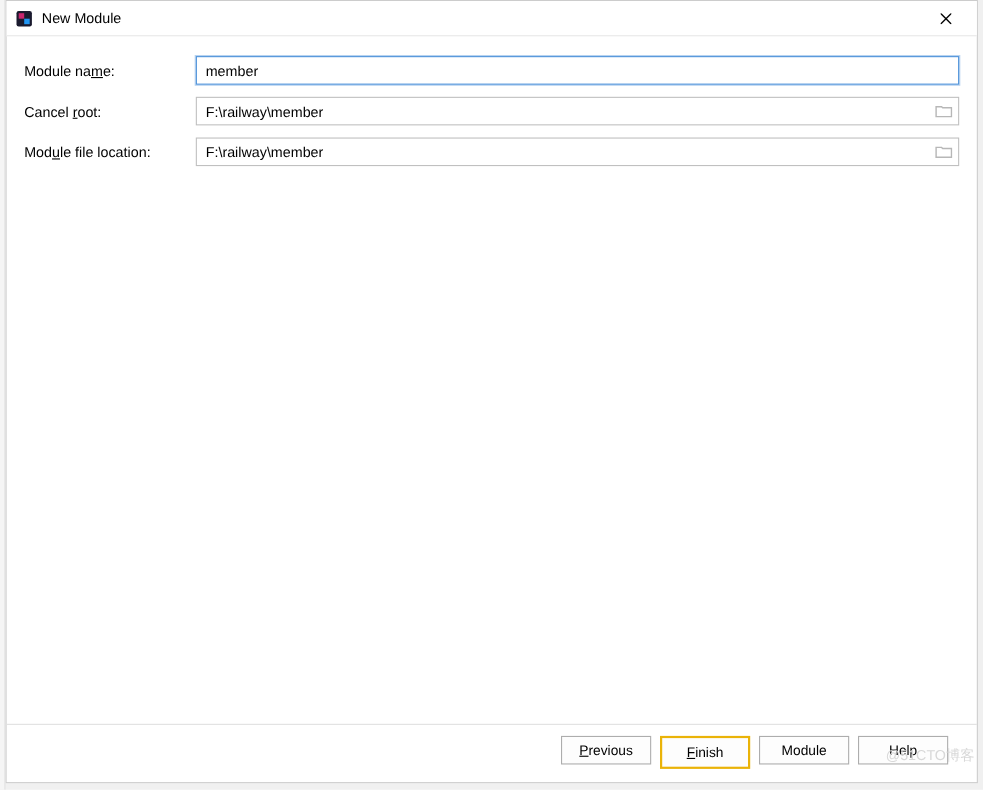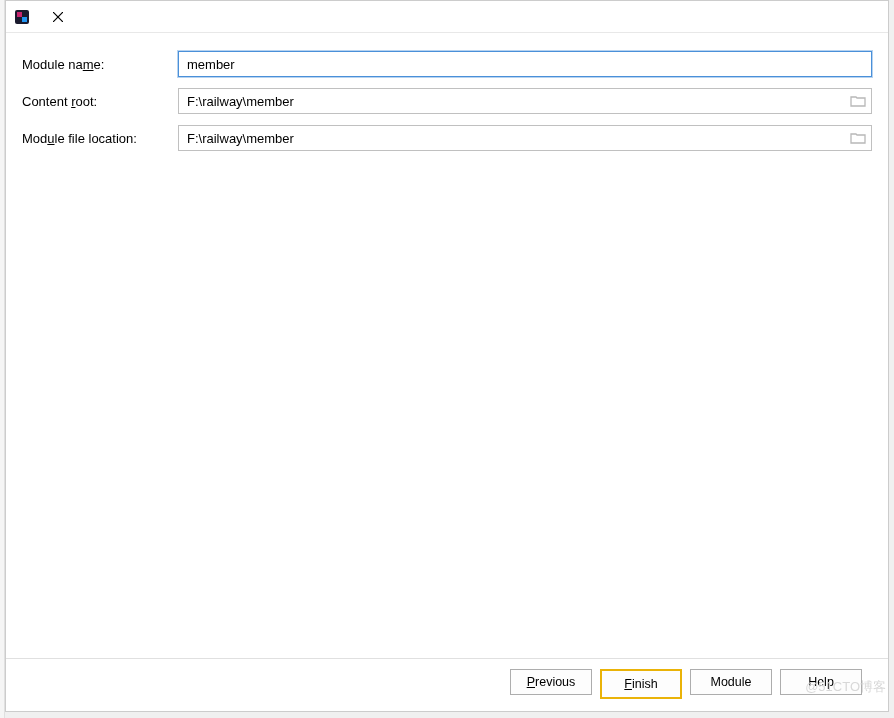--- a/index.html
+++ b/index.html
@@ -169,20 +169,21 @@
 <div class="dialog">
 
   <div class="titlebar">
     <span class="titlebar-icon">
       <svg width="16" height="16" viewBox="0 0 16 16">
         <rect x="1" y="1" width="14" height="14" rx="2" fill="#1a1a2e"></rect>
         <rect x="3" y="3" width="5" height="5" fill="#c7256e"></rect>
         <rect x="8" y="8" width="5" height="5" fill="#2196f3"></rect>
       </svg>
     </span>
+    <div class="titlebar-title">New Module</div>
     <div class="titlebar-close">
       <svg width="10" height="10" viewBox="0 0 10 10">
         <line x1="0" y1="0" x2="10" y2="10" stroke="currentColor" stroke-width="1.2"></line>
         <line x1="10" y1="0" x2="0" y2="10" stroke="currentColor" stroke-width="1.2"></line>
       </svg>
     </div>
   </div>
 
   <div class="content">
     <div class="form-rows">
@@ -191,21 +192,21 @@
         <div class="form-label">
           <span>Module na</span><span class="ul">m</span><span>e:</span>
         </div>
         <div class="input-wrap">
           <input type="text" class="text-input focused" value="member" style="">
         </div>
       </div>
 
       <div class="form-row">
         <div class="form-label">
-          <span>Content </span><span class="ul">r</span><span>oot:</span>
+          <span>Cancel </span><span class="ul">r</span><span>oot:</span>
         </div>
         <div class="input-wrap">
           <input type="text" class="text-input with-icon" value="F:\railway\member" style="">
           <span class="folder-icon">
             <svg width="16" height="14" viewBox="0 0 16 14">
               <path d="M1 3 L1 12 L15 12 L15 4 L7 4 L6 3 Z" fill="none" stroke="#888" stroke-width="1.3"></path>
             </svg>
           </span>
         </div>
       </div>

